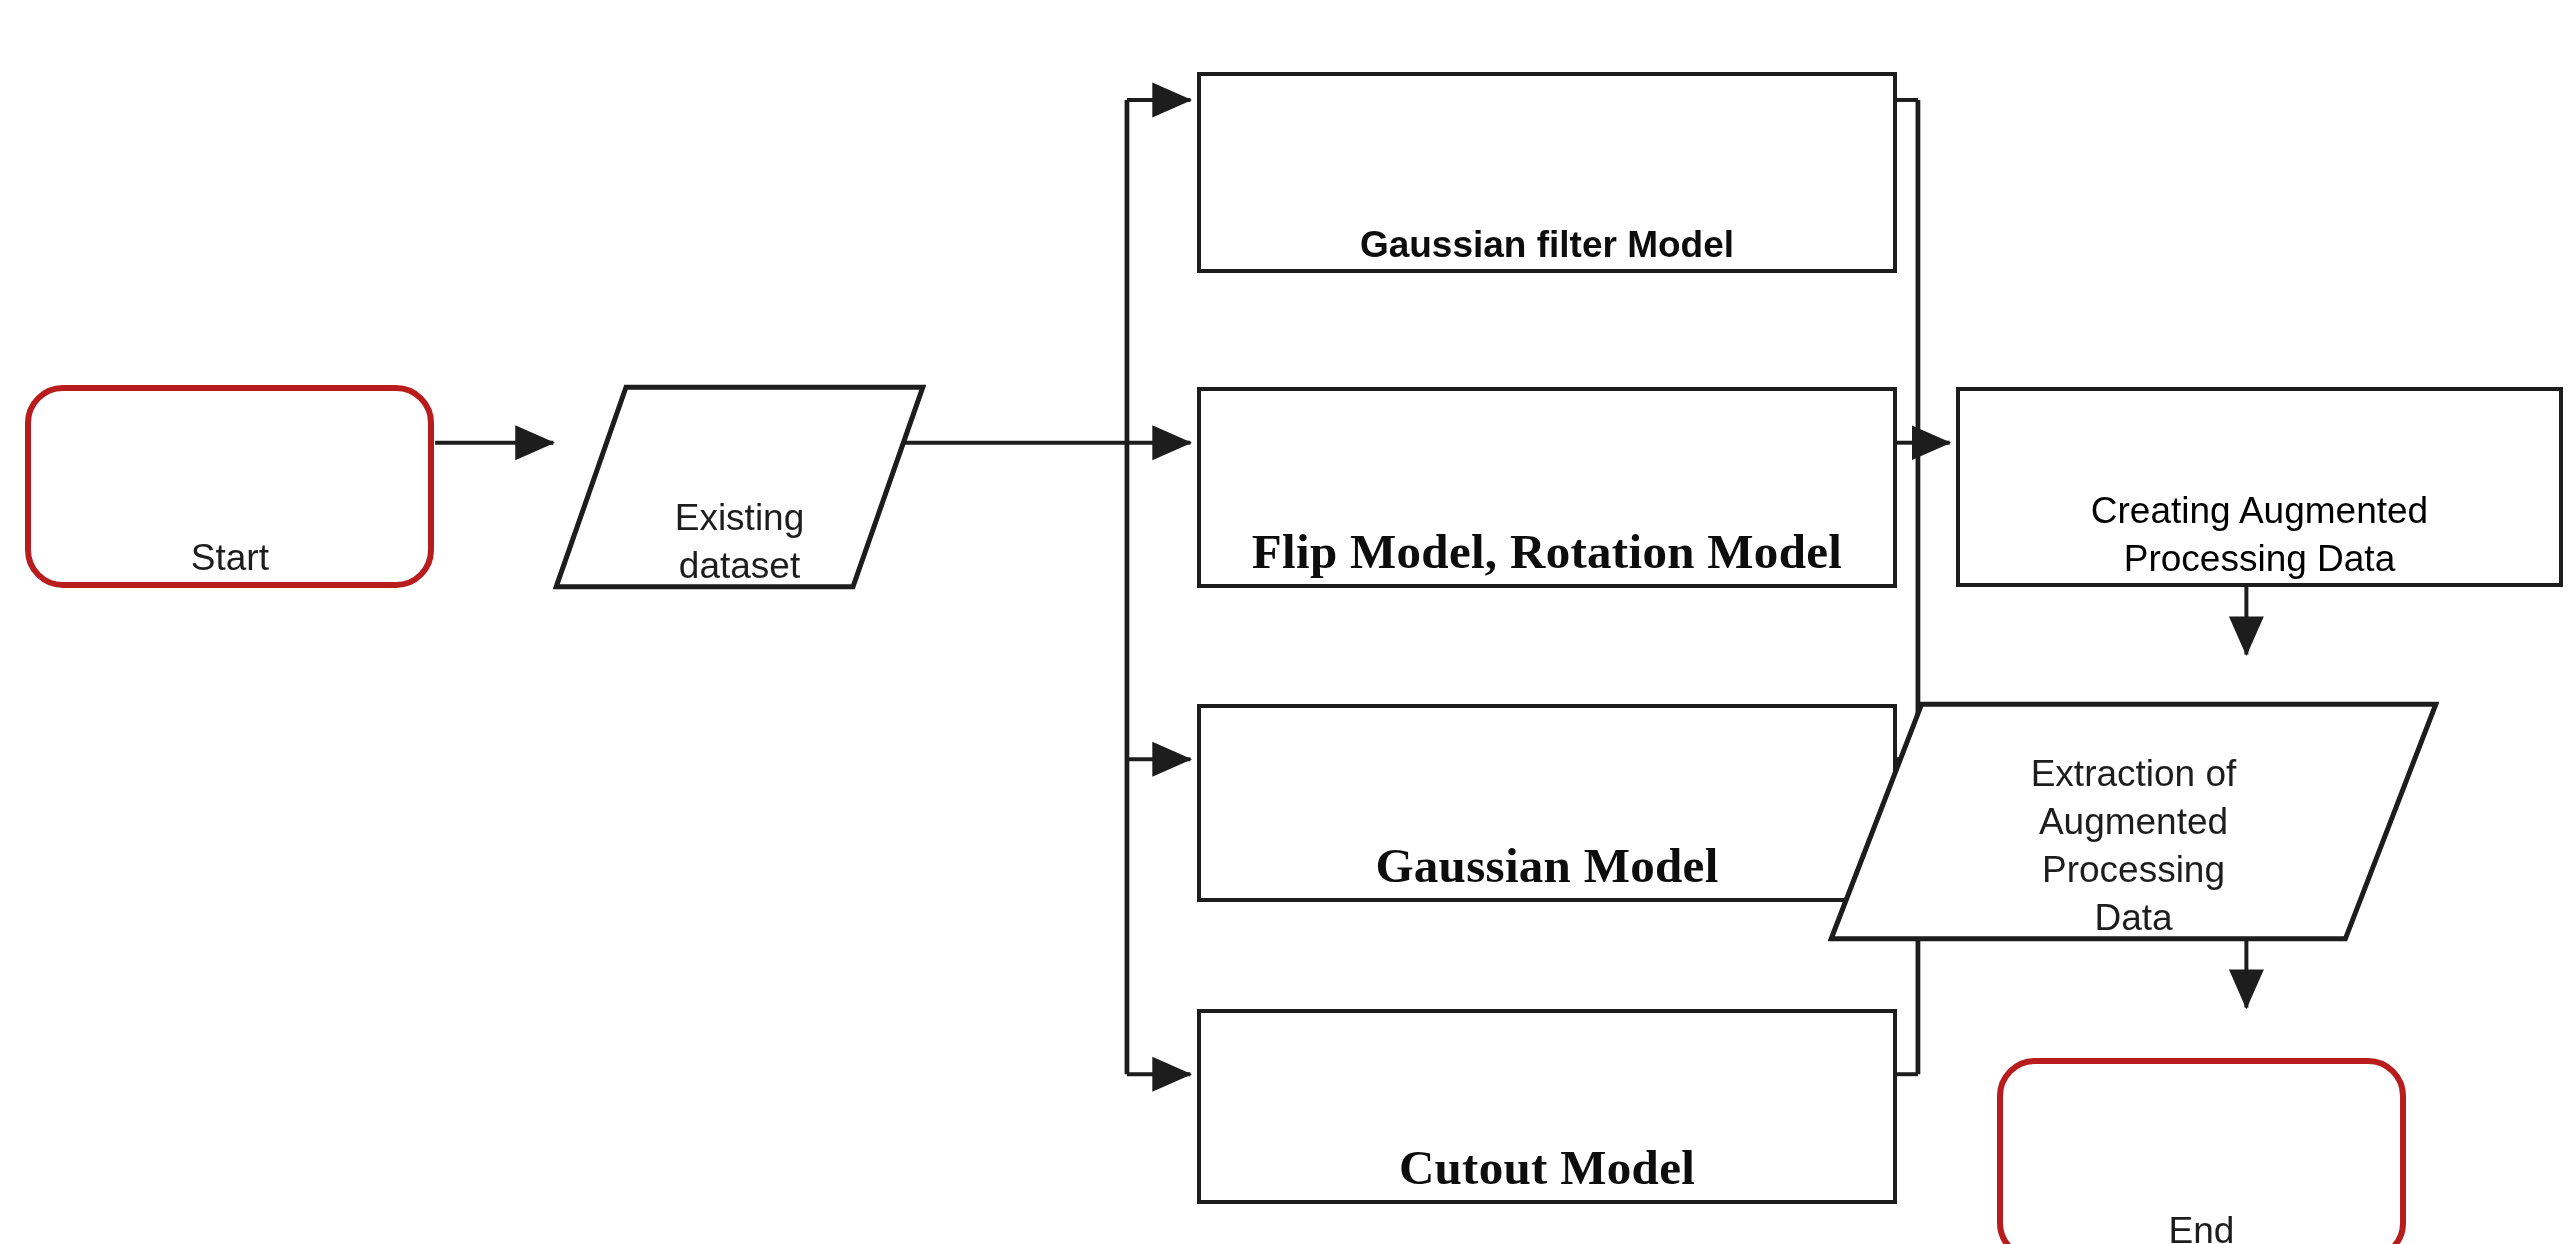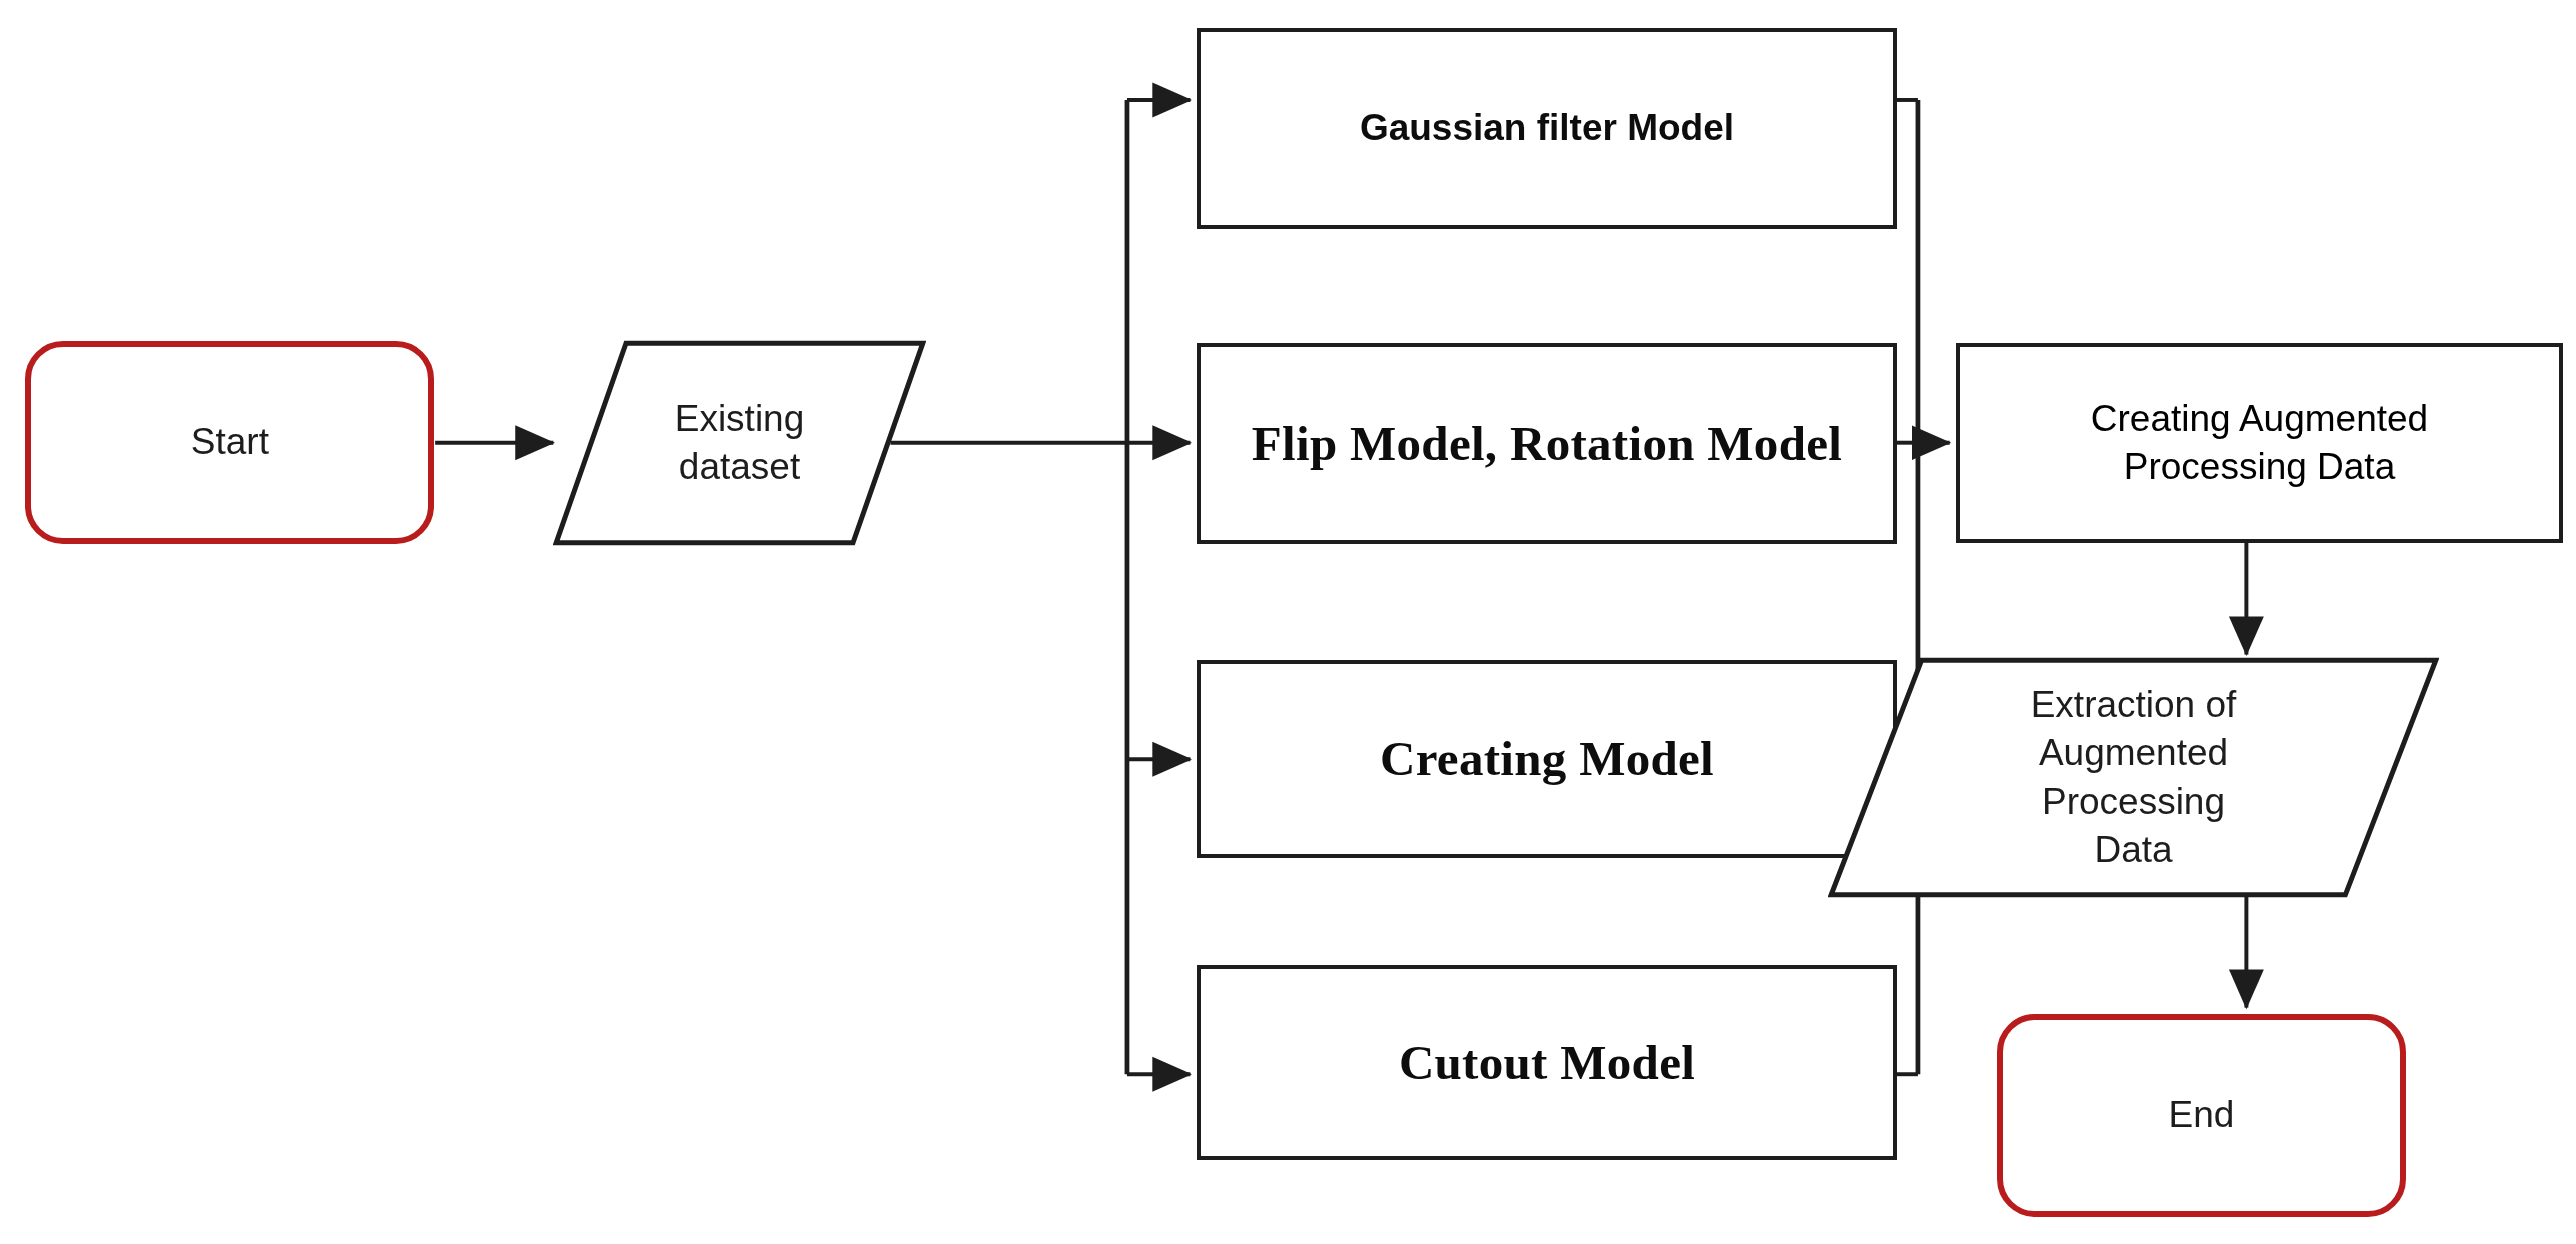--- a/index.html
+++ b/index.html
@@ -17,23 +17,24 @@
   #wires{
     position:absolute;
     left:0;top:0;
     width:2576px;height:1244px;
     pointer-events:none;
   }
   .node{
     position:absolute;
     box-sizing:border-box;
     display:flex;
-    align-items:center;
+    align-items:flex-end;
     justify-content:center;
     text-align:center;
+    margin-top:44px;
   }
   .node .lbl{
     position:relative;
     z-index:3;
     line-height:1.30;
     white-space:pre-line;
   }
 
   
   .terminator{
@@ -145,21 +146,21 @@
 
   <div class="node process model sans" style="left:1197px;top:28px;width:700px;height:201px;">
     <span class="lbl">Gaussian filter Model</span>
   </div>
 
   <div class="node process model" style="left:1197px;top:343px;width:700px;height:201px;">
     <span class="lbl">Flip Model, Rotation Model</span>
   </div>
 
   <div class="node process model" style="left:1197px;top:660px;width:700px;height:198px;">
-    <span class="lbl">Creating Model</span>
+    <span class="lbl">Gaussian Model</span>
   </div>
 
   <div class="node process model" style="left:1197px;top:965px;width:700px;height:195px;">
     <span class="lbl">Cutout Model</span>
   </div>
 
   <div class="node process" style="left:1956px;top:343px;width:607px;height:200px;">
     <span class="lbl">Creating Augmented
 Processing Data</span>
   </div>

